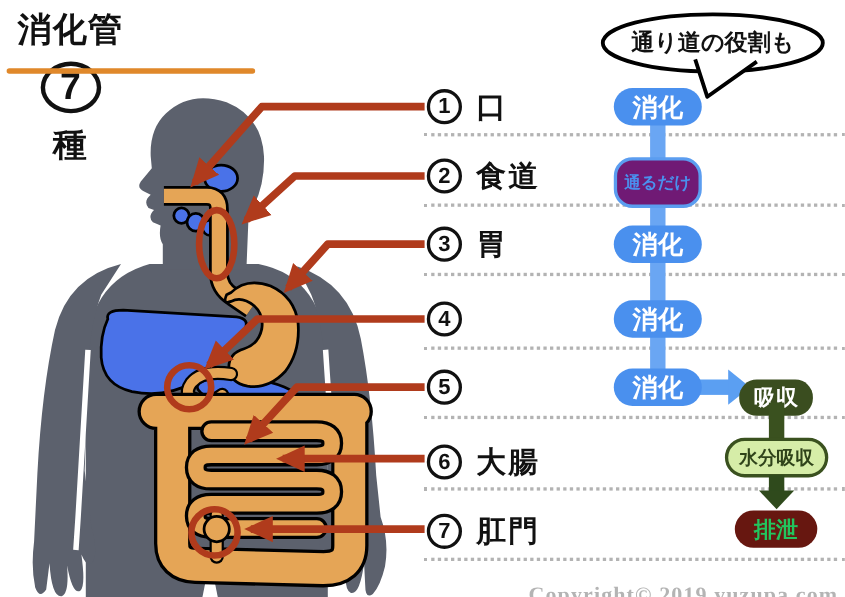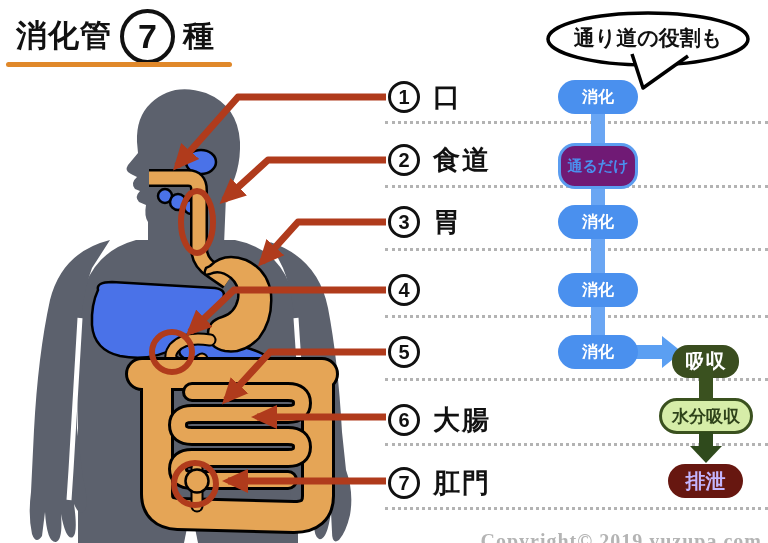--- a/index.html
+++ b/index.html
@@ -1,21 +1,21 @@
 <!DOCTYPE html>
 <html><head>
 <meta charset="utf-8">
 <style>
   * { margin:0; padding:0; box-sizing:border-box; }
   html,body { width:768px; height:543px; }
   body { position:relative; width:768px; height:543px; background:#fff; overflow:hidden;
          font-family:"Liberation Sans", sans-serif; }
 
   
-  .title-wrap { position:absolute; left:16px; top:6px; height:60px; display:flex; align-items:center; gap:8px; }
+  .title-wrap { position:absolute; left:16px; top:6px; height:60px; display:flex; align-items:center; gap:8px;flex-direction:column; }
   .title-text { font-size:31px; font-weight:bold; color:#111; letter-spacing:1px; }
   .title-circle { width:55px; height:55px; border:4px solid #111; border-radius:50%;
                   display:flex; align-items:center; justify-content:center;
                   font-size:34px; font-weight:bold; color:#111; background:#fff; }
   .title-underline { position:absolute; left:6px; top:62px; width:226px; height:5px;
                      background:#e0882a; border-radius:3px; }
 
   
   .dotline { position:absolute; left:385px; width:383px; height:0; border-top:3px dotted #b3b3b3; }
 
@@ -23,34 +23,34 @@
   .organ-row { position:absolute; left:388px; height:34px; display:flex; align-items:center; gap:13px; }
   .organ-num { width:32px; height:32px; border:3px solid #111; border-radius:50%; flex:0 0 32px;
                display:flex; align-items:center; justify-content:center;
                font-size:20px; font-weight:bold; color:#111; background:#fff; }
   .organ-name { font-size:27px; font-weight:bold; color:#111; letter-spacing:2px; white-space:nowrap; }
 
   
   .vline-blue { position:absolute; left:591px; top:100px; width:14px; height:252px; background:#6aa6f3; }
   .pill { position:absolute; display:flex; align-items:center; justify-content:center;
           border-radius:17px; font-weight:bold; white-space:nowrap; }
-  .pill-digest { left:558px; width:80px; height:34px; background:#4a90ee; color:#fff; font-size:16px; }
+  .pill-digest { left:558px; width:80px; height:34px; background:#4a90ee; color:#fff; font-size:23px; }
   .pill-pass   { left:558px; width:80px; height:46px; background:#701a75; border:3px solid #5b9df0;
                  color:#4a90ee; font-size:15px; }
   .arrow5-shaft { position:absolute; left:636px; top:345px; width:28px; height:14px; background:#5b9ff2; }
   .arrow5-head  { position:absolute; left:662px; top:336px; width:0; height:0;
                   border-left:20px solid #5b9ff2; border-top:16px solid transparent; border-bottom:16px solid transparent; }
   .pill-absorb { left:672px; top:345px; width:67px; height:33px; background:#3a4d1f; color:#fff; font-size:20px; border-radius:16px; }
   .vline-green { position:absolute; left:699px; top:366px; width:14px; height:34px; background:#3a511f; }
   .pill-water  { left:659px; top:398px; width:94px; height:36px; background:#d6eda8; border:3px solid #3a511f;
                  color:#2f431a; font-size:17px; border-radius:18px; }
   .darrow-shaft { position:absolute; left:699px; top:432px; width:14px; height:15px; background:#2f4a1c; }
   .darrow-head  { position:absolute; left:690px; top:446px; width:0; height:0;
                   border-top:17px solid #2f4a1c; border-left:16px solid transparent; border-right:16px solid transparent; }
-  .pill-excrete { left:668px; top:464px; width:75px; height:34px; background:#671710; color:#c4b5fd; font-size:20px; border-radius:17px; }
+  .pill-excrete { left:668px; top:464px; width:75px; height:34px; background:#671710; color:#22c55e; font-size:20px; border-radius:17px; }
 
   
   .bubble-svg { position:absolute; left:540px; top:2px; width:228px; height:92px; }
   .bubble-text { position:absolute; left:558px; top:24px; width:180px; text-align:center;
                  font-size:21px; font-weight:bold; color:#111; white-space:nowrap; }
 
   
   .body-svg { position:absolute; left:0; top:60px; width:390px; height:483px; }
 
   

